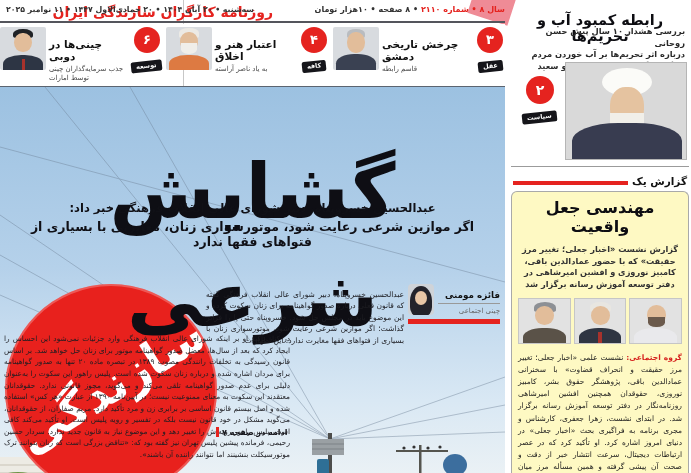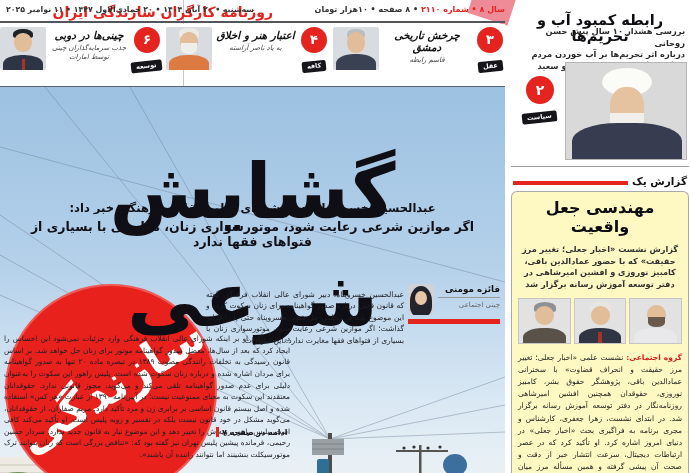--- a/index.html
+++ b/index.html
@@ -16,21 +16,21 @@
   .paper-name{position:absolute;right:232px;top:4px;font-size:14px;font-weight:bold;color:#e5231f;white-space:nowrap;}
   .date-line{position:absolute;left:6px;top:5px;font-size:7.8px;font-weight:bold;color:#333;white-space:nowrap;}
   .masthead-rule{position:absolute;top:21px;left:0;width:505px;height:2px;background:#54555c;}
 
   
   .strip{position:absolute;top:24px;left:0;width:505px;height:46px;background:#fff;}
   .strip-item{position:absolute;top:0;height:46px;display:flex;direction:rtl;gap:3px;align-items:flex-start;}
   .si-badge{width:30px;flex:0 0 30px;text-align:center;padding-top:3px;}
   .badge-num{width:26px;height:26px;margin:0 auto;border-radius:50%;background:#e5231f;color:#fff;font-size:13px;font-weight:bold;line-height:26px;text-align:center;}
   .badge-sec{display:inline-block;background:#15151a;color:#fff;font-size:6.5px;font-weight:bold;padding:1px 5px 2px;margin-top:-5px;transform:rotate(-6deg);border-radius:2px;}
-  .si-text{flex:1;text-align:center;padding-top:5px;min-width:0;font-style:italic;}
+  .si-text{flex:1;text-align:left;padding-top:14px;min-width:0;}
   .si-head{font-size:10.5px;font-weight:bold;color:#111;line-height:12px;}
   .si-sub{font-size:7px;color:#444;margin-top:3px;line-height:9px;}
   .si-photo{flex:0 0 46px;width:46px;height:43px;align-self:flex-end;background:#d8dbdf;border-radius:2px;position:relative;overflow:hidden;}
 
   
   .p-face{position:absolute;background:#e2bd9a;border-radius:48%;}
   .p-hair{position:absolute;border-radius:50% 50% 20% 20%;}
   .p-torso{position:absolute;border-radius:45% 45% 0 0;}
   .p-beard{position:absolute;border-radius:0 0 46% 46%;}
   .p-tie{position:absolute;background:#a8322c;}
@@ -62,21 +62,21 @@
 
   
   .photo-area{position:absolute;top:70px;left:0;width:505px;height:403px;background:linear-gradient(180deg,#9cc1e1 0%,#b5d1ea 45%,#d9e8f4 78%,#eef3f5 100%);border-top:1px solid #5b6470;overflow:hidden;margin-top:16px;}
   .wires{position:absolute;inset:0;z-index:1;}
   .main-head{position:absolute;top:0px;left:0;right:0;z-index:3;text-align:center;font-size:76px;font-weight:bold;color:#0e0e14;letter-spacing:-2px;line-height:108px;}
   .kicker{position:absolute;top:114px;left:0;right:0;z-index:3;text-align:center;font-size:11.5px;font-weight:bold;color:#101016;}
   .deck-line1{position:absolute;top:132px;left:4px;right:4px;z-index:3;text-align:center;font-size:12.5px;font-weight:bold;color:#101016;}
   .deck-line2{position:absolute;top:153px;left:4px;right:4px;z-index:3;text-align:center;font-size:12.5px;font-weight:bold;color:#101016;}
 
   .byline{position:absolute;top:197px;right:5px;width:92px;z-index:3;}
-  .by-row{display:flex;direction:rtl;gap:4px;align-items:flex-start;}
+  .by-row{display:flex;direction:rtl;gap:4px;align-items:flex-end;}
   .by-names{flex:1;text-align:right;}
   .by-name{font-size:8.8px;font-weight:bold;color:#111;}
   .by-rule{height:1px;background:#999;margin:3px 0;}
   .by-group{font-size:7px;color:#666;}
   .avatar{flex:0 0 26px;width:26px;height:31px;border-radius:4px;background:#cfd3d8;position:relative;overflow:hidden;}
   .av-hijab{position:absolute;left:2px;top:2px;width:22px;height:30px;background:#23232b;border-radius:50% 50% 30% 30%;}
   .av-face{position:absolute;left:7px;top:7px;width:12px;height:14px;background:#e8c6a6;border-radius:50%;}
   .by-bar{height:4.5px;background:#e5231f;margin-top:4px;}
 
   .body-col1{position:absolute;top:194px;right:101px;width:198px;z-index:3;font-size:7.5px;line-height:1.55;text-align:justify;color:#1d1d22;}

